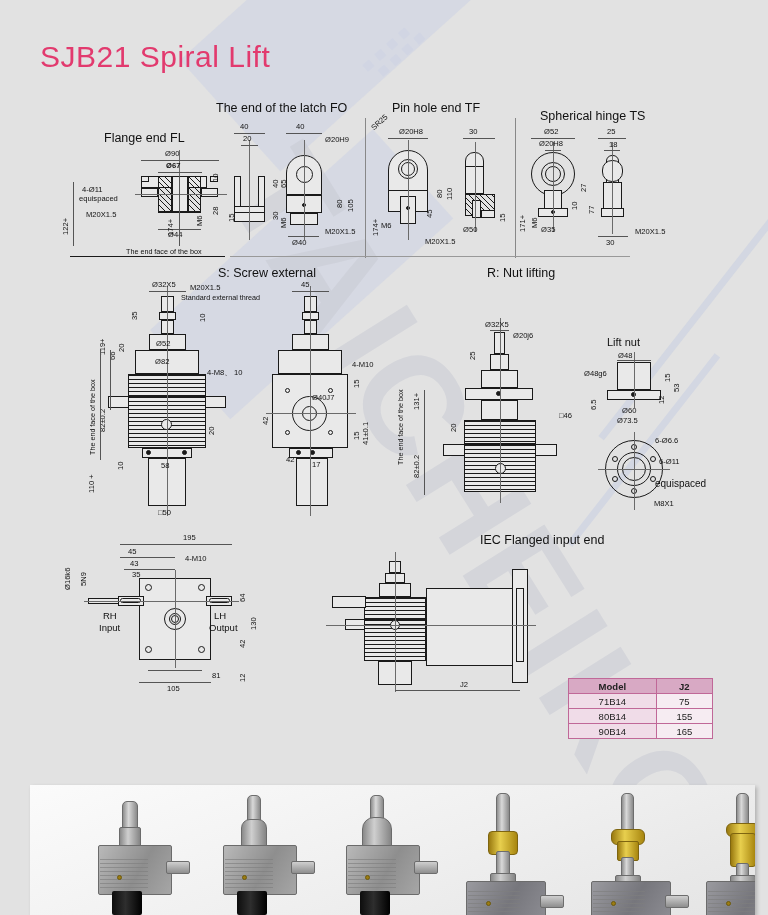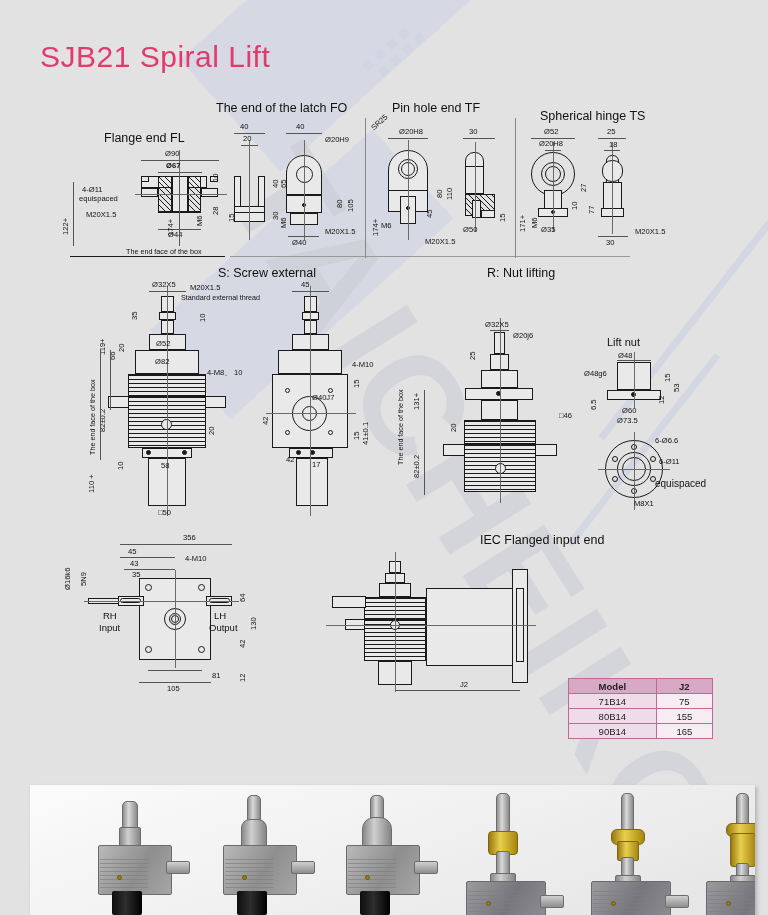--- a/index.html
+++ b/index.html
@@ -352,21 +352,21 @@
   <div class="circo" style="left:650px;top:456px;width:6px;height:6px;"></div>
   <div class="circo" style="left:650px;top:476px;width:6px;height:6px;"></div>
   <div class="circo" style="left:631px;top:488px;width:6px;height:6px;"></div>
   <div class="circo" style="left:612px;top:476px;width:6px;height:6px;"></div>
   <div class="circo" style="left:612px;top:456px;width:6px;height:6px;"></div>
   <div class="ln lv ctr" style="left:634px;top:432px;height:78px;"></div>
   <div class="ln lh ctr" style="left:598px;top:469px;width:72px;"></div>
   <div class="dim" style="left:655px;top:437px;">6-Ø6.6</div>
   <div class="dim" style="left:659px;top:458px;">6-Ø11</div>
   <div class="sec-label" style="left:655px;top:478px;font-size:10px;">equispaced</div>
-  <div class="dim" style="left:634px;top:500px;">M8X1</div>
+  <div class="dim" style="left:654px;top:500px;">M8X1</div>
 
   <div class="box" style="left:139px;top:578px;width:72px;height:82px;"></div>
   <div class="circo" style="left:164px;top:608px;width:22px;height:22px;"></div>
   <div class="circo" style="left:169px;top:613px;width:12px;height:12px;"></div>
   <div class="circo" style="left:171px;top:615px;width:8px;height:8px;"></div>
   <div class="circo" style="left:145px;top:584px;width:7px;height:7px;"></div>
   <div class="circo" style="left:198px;top:584px;width:7px;height:7px;"></div>
   <div class="circo" style="left:145px;top:646px;width:7px;height:7px;"></div>
   <div class="circo" style="left:198px;top:646px;width:7px;height:7px;"></div>
   <div class="box" style="left:118px;top:596px;width:26px;height:10px;"></div>
@@ -374,21 +374,21 @@
   <div class="box" style="left:206px;top:596px;width:26px;height:10px;"></div>
   <div class="box" style="left:209px;top:598px;width:21px;height:5px;border-radius:3px;"></div>
   <div class="box" style="left:88px;top:598px;width:31px;height:6px;"></div>
   <div class="ln lh ctr" style="left:84px;top:601px;width:155px;"></div>
   <div class="ln lv ctr" style="left:175px;top:570px;height:98px;"></div>
   <div class="sec-label" style="left:103px;top:610px;font-size:9.5px;">RH</div>
   <div class="sec-label" style="left:99px;top:622px;font-size:9.5px;">Input</div>
   <div class="sec-label" style="left:214px;top:610px;font-size:9.5px;">LH</div>
   <div class="sec-label" style="left:209px;top:622px;font-size:9.5px;">Output</div>
   <div class="dim" style="left:185px;top:555px;">4-M10</div>
-  <div class="dim" style="left:183px;top:534px;">356</div>
+  <div class="dim" style="left:183px;top:534px;">195</div>
   <div class="ln lh thin" style="left:120px;top:544px;width:112px;"></div>
   <div class="dim" style="left:128px;top:548px;">45</div>
   <div class="ln lh thin" style="left:120px;top:557px;width:55px;"></div>
   <div class="dim" style="left:130px;top:560px;">43</div>
   <div class="ln lh thin" style="left:124px;top:569px;width:51px;"></div>
   <div class="dim" style="left:132px;top:571px;">35</div>
   <div class="dim v" style="left:64px;top:590px;">Ø16k6</div>
   <div class="dim v" style="left:80px;top:586px;">5N9</div>
   <div class="dim v" style="left:239px;top:602px;">64</div>
   <div class="dim v" style="left:250px;top:630px;">130</div>

